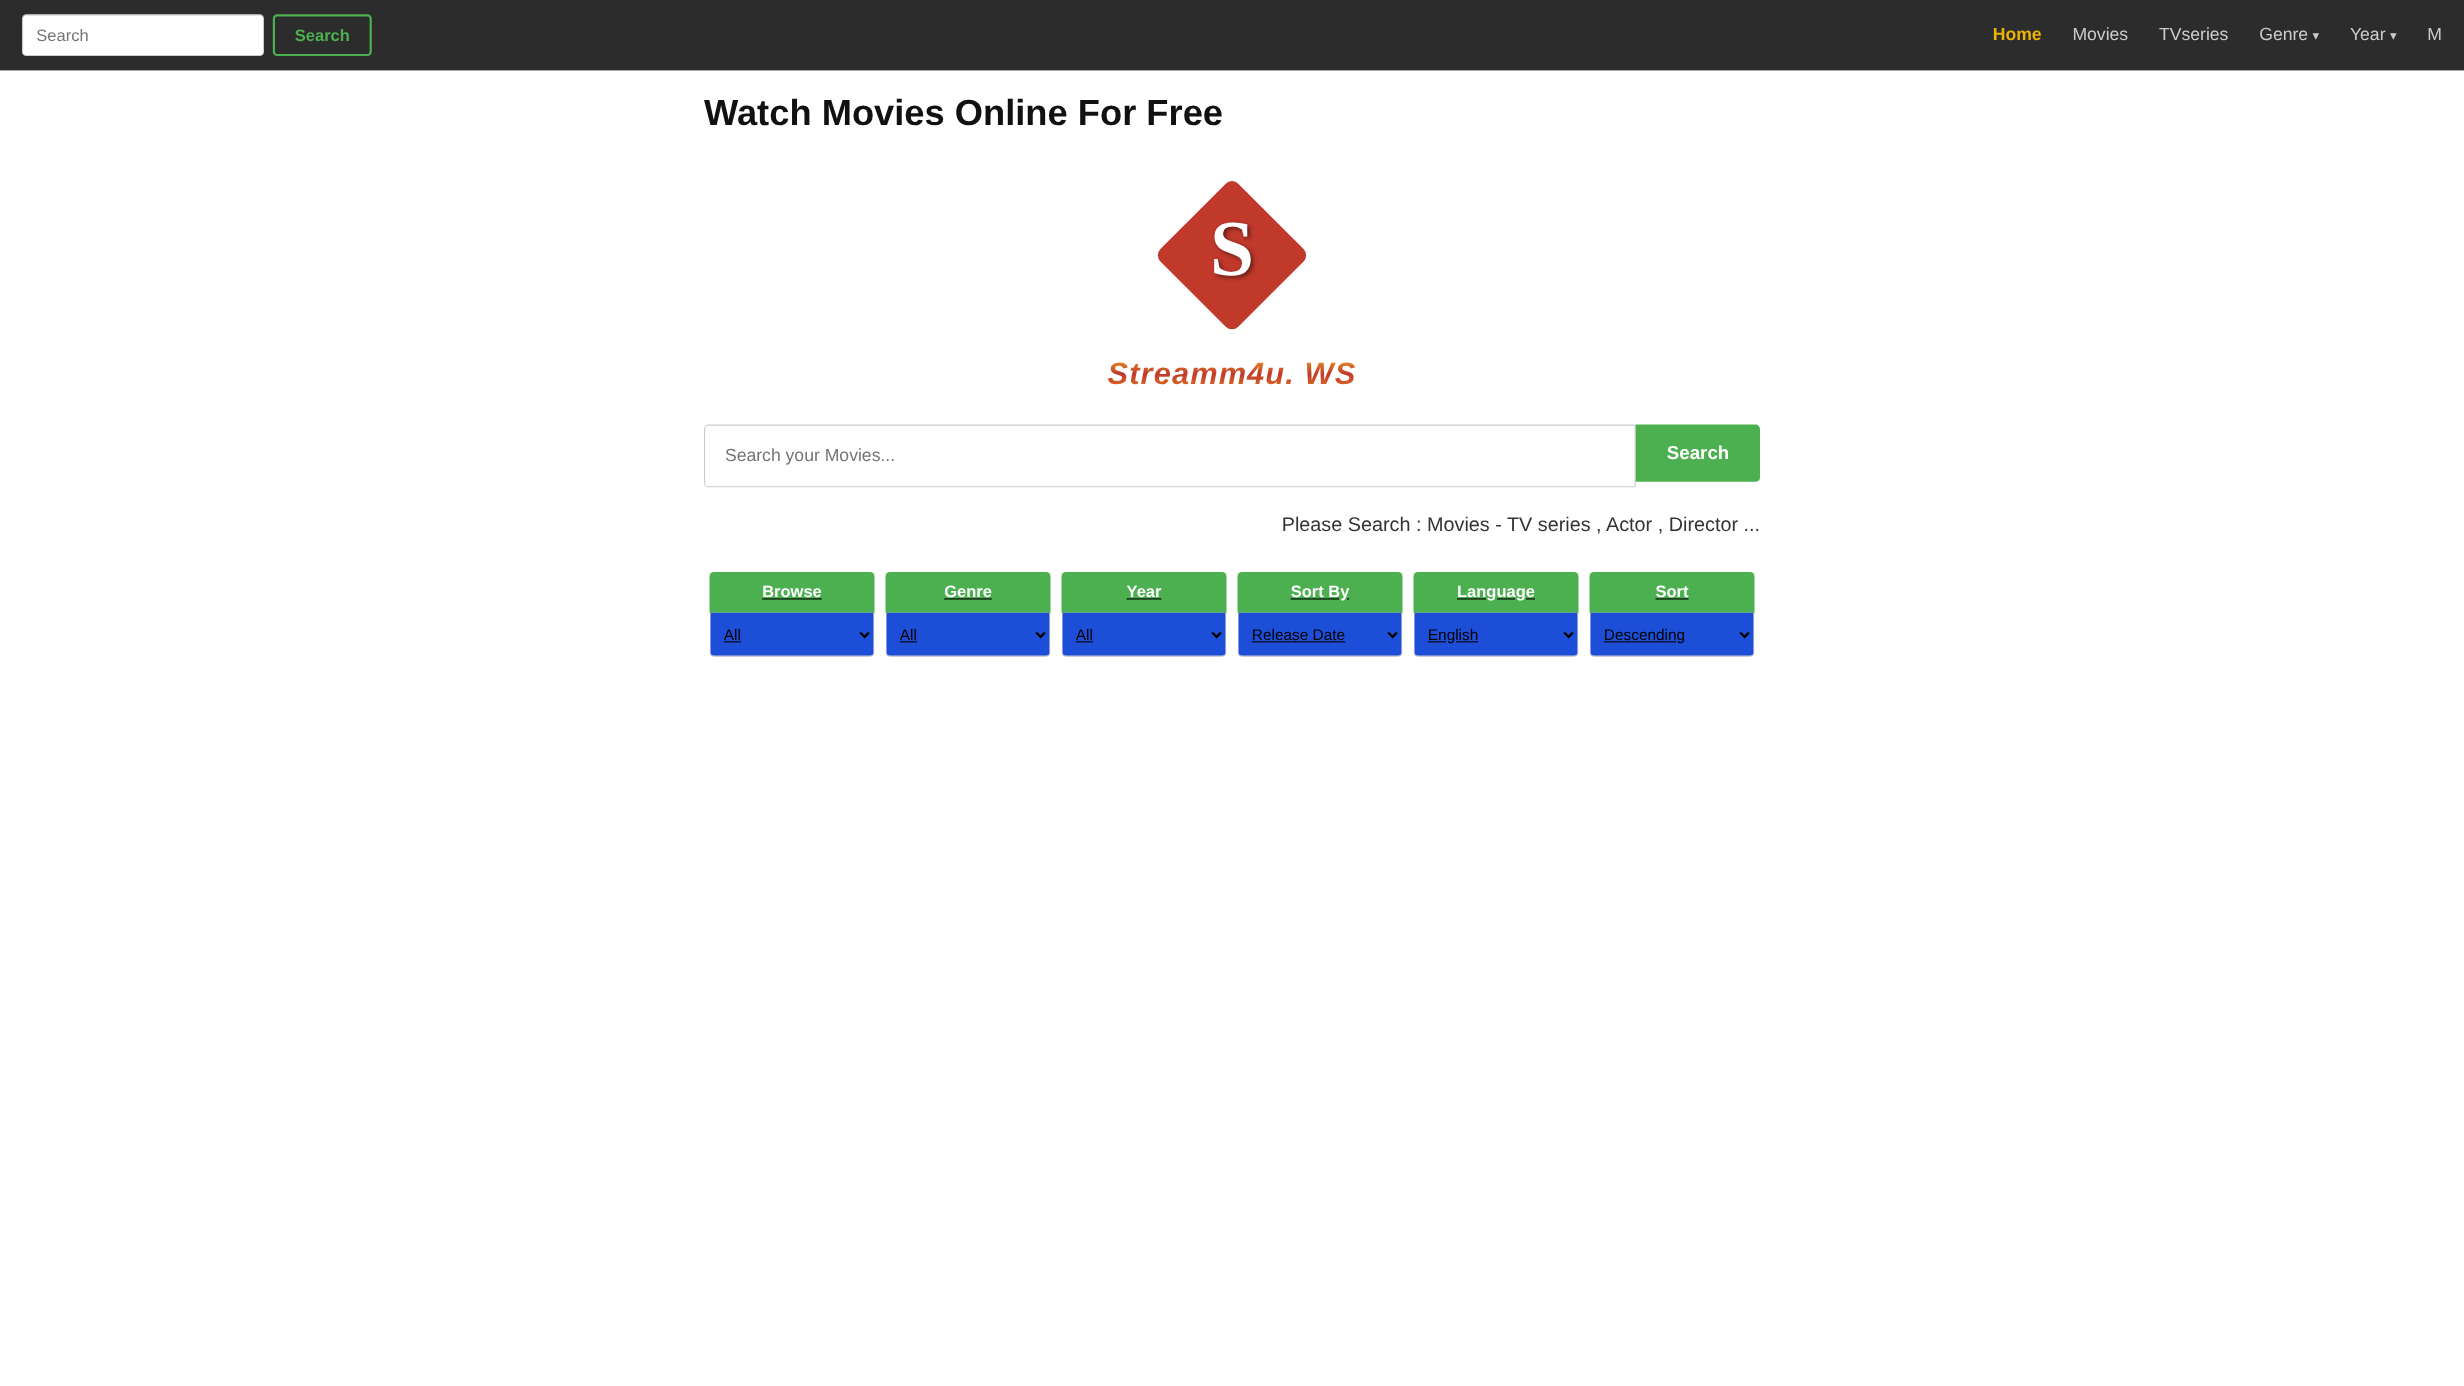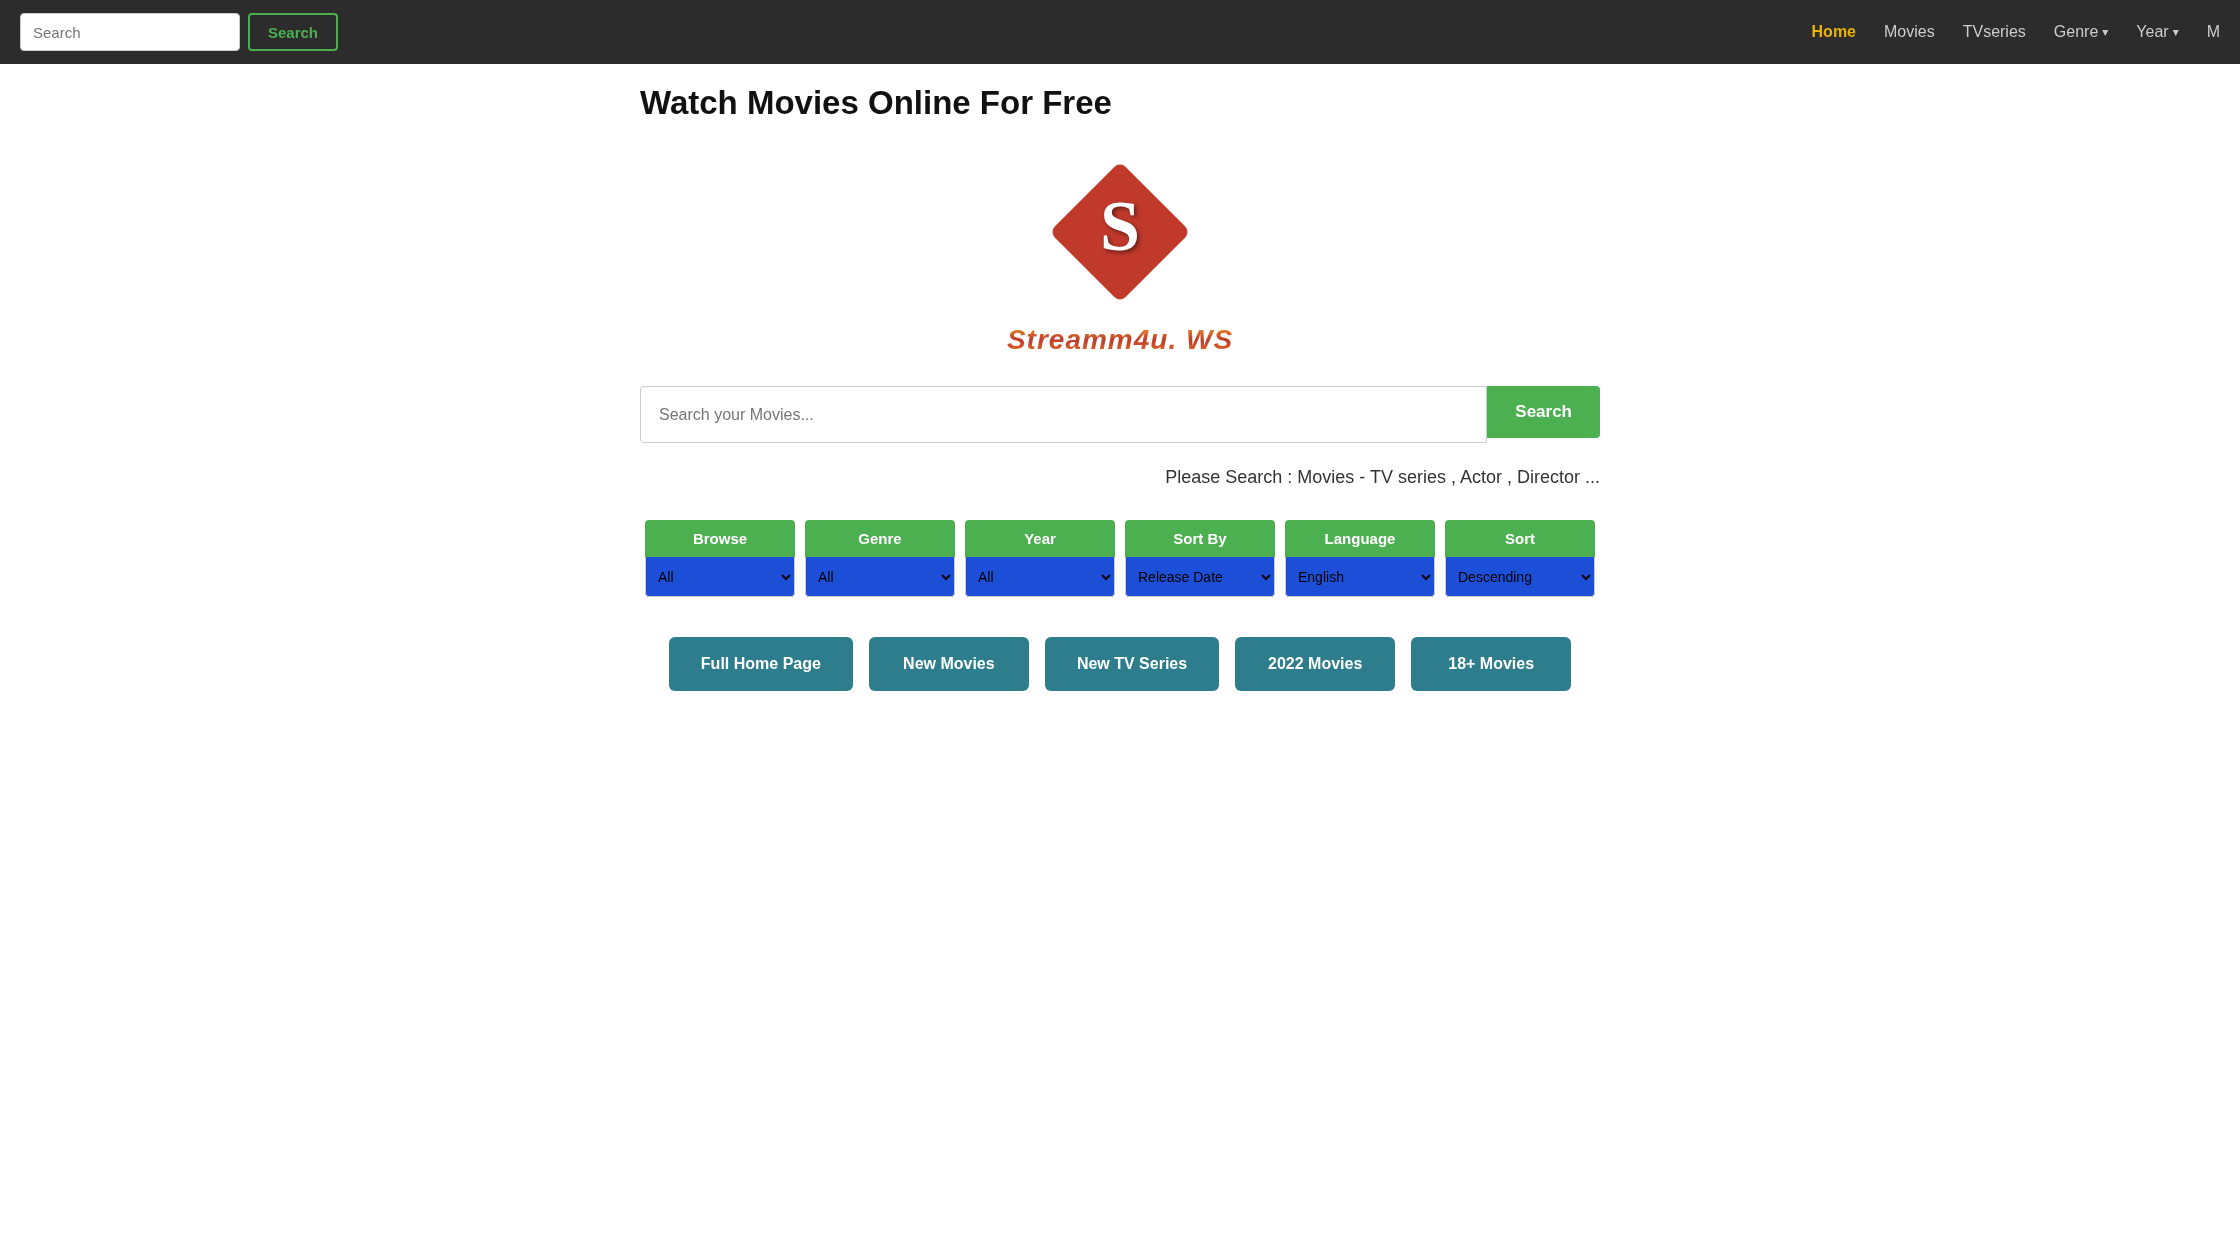--- a/index.html
+++ b/index.html
@@ -139,22 +139,23 @@
       font-size: 18px;
       color: #333;
       margin-bottom: 32px;
     }
 
     
     .filter-row {
       display: flex;
       gap: 10px;
       flex-wrap: wrap;
-      margin-bottom: 40px;
+      margin-bottom: 28px;
       justify-content: center;
+      text-decoration: underline;
     }
     .filter-group {
       display: flex;
       flex-direction: column;
       align-items: stretch;
       min-width: 150px;
     }
     .filter-label {
       background: #4caf50;
       color: #fff;
@@ -272,21 +273,14 @@
 
     <div class="filter-group">
       <div class="filter-label">Sort</div>
       <select class="filter-select">
         <option>Descending</option>
       </select>
     </div>
 
   </div>
 
-  <div class="action-buttons">
-    <button class="action-btn">Full Home Page</button>
-    <button class="action-btn">New Movies</button>
-    <button class="action-btn">New TV Series</button>
-    <button class="action-btn">2022 Movies</button>
-    <button class="action-btn">18+ Movies</button>
-  </div>
 
 </div>
 
 </body></html>

